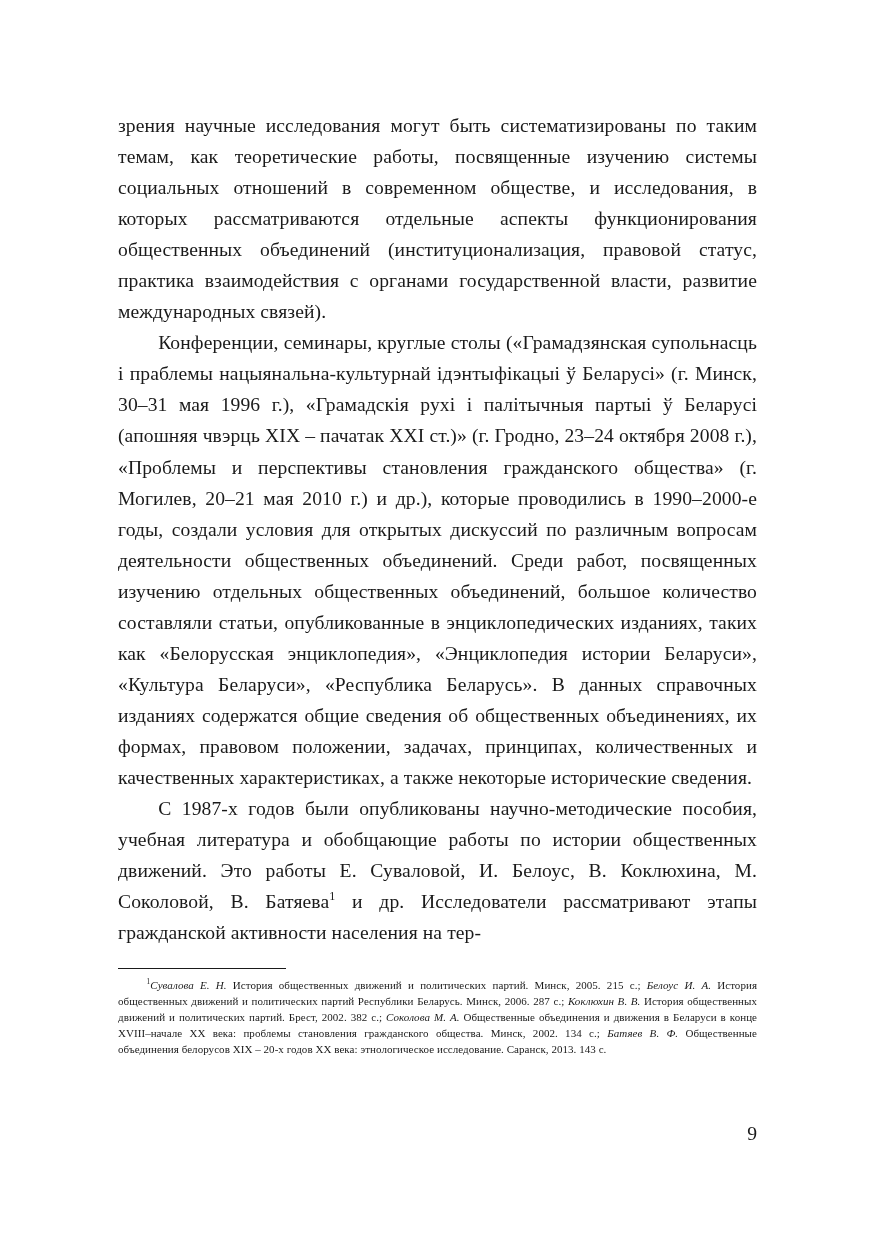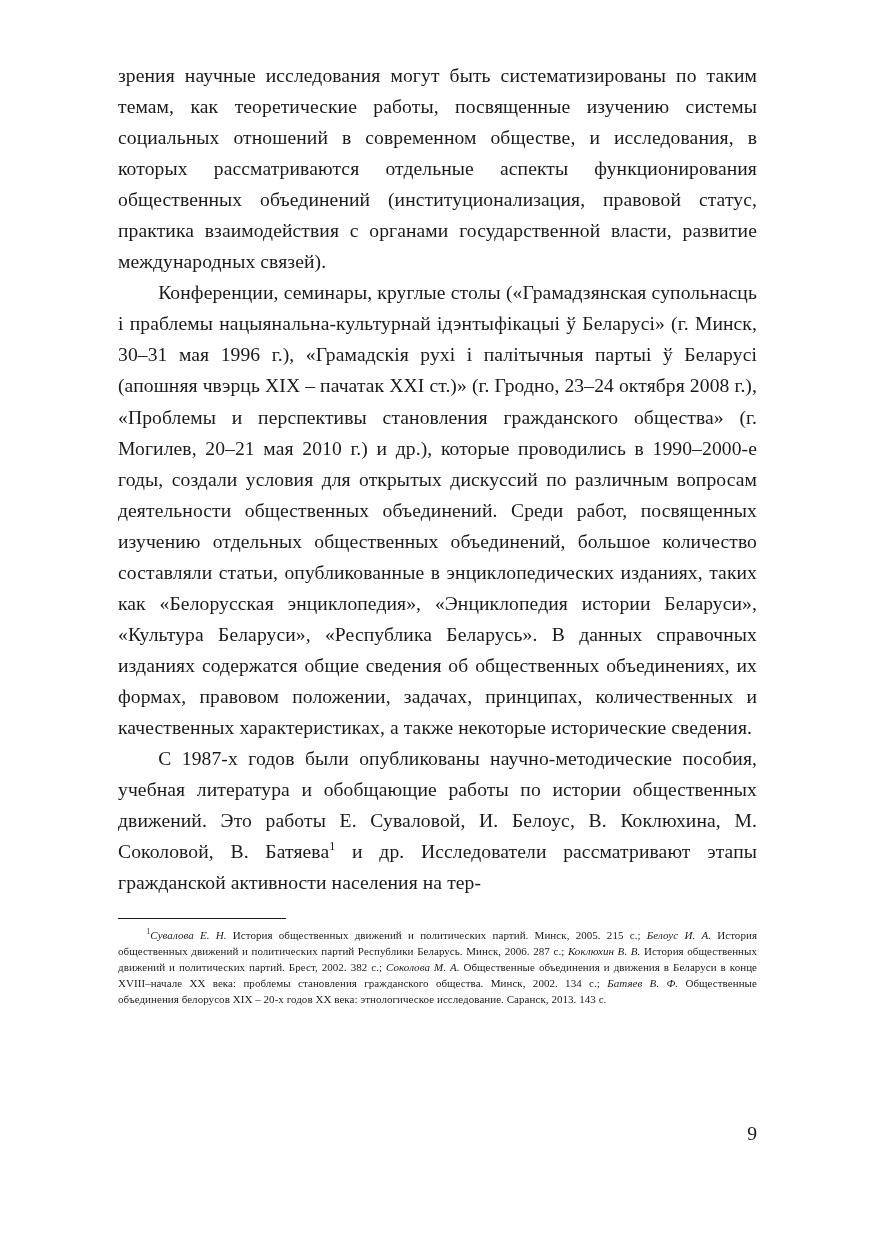--- a/index.html
+++ b/index.html
@@ -14,21 +14,21 @@
     color: #1a1a1a;
     position: relative;
     overflow: hidden;
   }
   .page {
     position: absolute;
     left: 0; top: 0;
     width: 875px;
     height: 1241px;
     box-sizing: border-box;
-    padding: 60px 118px 40px 118px;
+    padding: 110px 118px 40px 118px;
   }
   .body-text {
     font-size: 19.6px;
     line-height: 1.585;
     text-align: justify;
     text-justify: inter-word;
     letter-spacing: 0.1px;
   }
   .body-text p {
     margin: 0;

